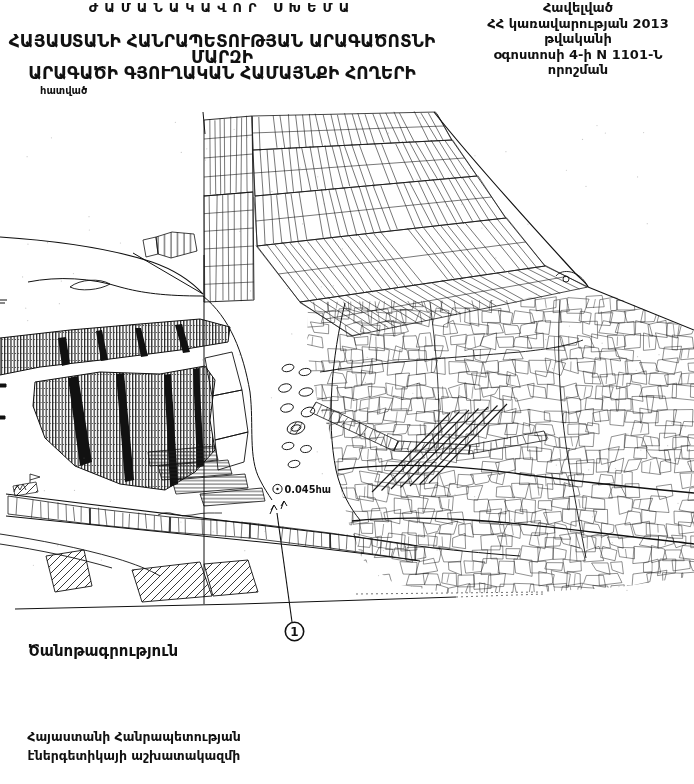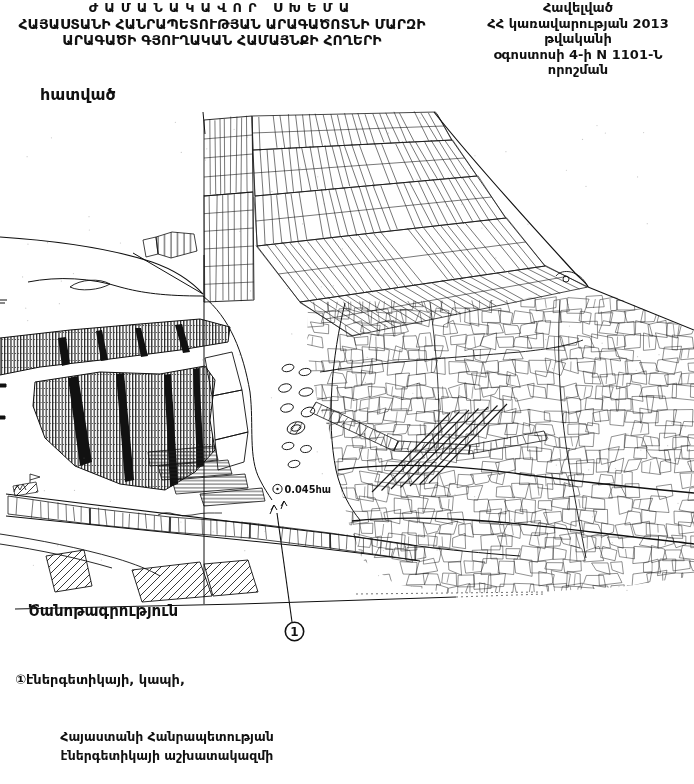--- a/index.html
+++ b/index.html
@@ -2,29 +2,29 @@
 <html><head>
 <meta charset="utf-8">
 <style>
   html,body{margin:0;padding:0;background:#e8e8e8;}
   .page{
     position:relative;width:694px;height:784px;background:#ffffff;
     font-family:"DejaVu Sans",sans-serif;color:#111;overflow:hidden;
   }
   .abs{position:absolute;}
   .title-block{left:0;top:6;width:444px;text-align:center;font-weight:bold;}
-  .title-l1{font-size:13px;letter-spacing:6px;margin-bottom:1px;}
-  .title-l2,.title-l3,.title-l4{font-size:14px;line-height:16px;text-align:center;}
+  .title-l1{font-size:13px;letter-spacing:6px;margin-bottom:18px;}
+  .title-l2,.title-l3,.title-l4{font-size:17px;line-height:16px;text-align:center;}
   .annex-block{left:462px;top:8;width:232px;text-align:center;font-weight:bold;
     font-size:13px;line-height:15.5px;}
-  .fragment{left:40px;top:85px;font-size:16px;font-weight:bold;text-align:right;}
-  .legend-heading{left:28px;top:602px;font-size:15px;font-weight:bold;}
+  .fragment{left:40px;top:85px;font-size:10px;font-weight:bold;text-align:right;}
+  .legend-heading{left:28px;top:642px;font-size:15px;font-weight:bold;}
   .legend-item{left:15px;top:669px;font-size:13px;font-weight:bold;line-height:21px;width:280px;}
   .footer-left{left:0;top:728px;width:268px;text-align:center;font-weight:bold;
-    font-size:12.5px;line-height:18.5px;margin-left:33px;}
+    font-size:12.5px;line-height:18.5px;}
   .signature{left:601px;top:800px;font-size:11px;font-weight:bold;}
   svg.map{position:absolute;left:0;top:0;}
 </style>
 </head>
 <body>
 
 <div class="page">
 
   <svg class="map" width="694" height="784" viewBox="0 0 694 784">
     <defs>
@@ -1229,21 +1229,20 @@
   <div class="abs annex-block">
     <div>Հավելված</div>
     <div>ՀՀ կառավարության 2013 թվականի</div>
     <div>օգոստոսի 4-ի N 1101-Ն որոշման</div>
   </div>
 
   <div class="abs fragment">հատված</div>
 
   <div class="abs legend-heading">Ծանոթագրություն</div>
   <div class="abs legend-item">
-    <div><span>①</span><span>էներգետիկայի, կապի,</span></div>
   </div>
 
   <div class="abs footer-left">
     <div>Հայաստանի Հանրապետության</div>
     <div>էներգետիկայի աշխատակազմի</div>
   </div>
   <div class="abs signature">Դ. Սարգսյան</div>
 
 </div>
 

